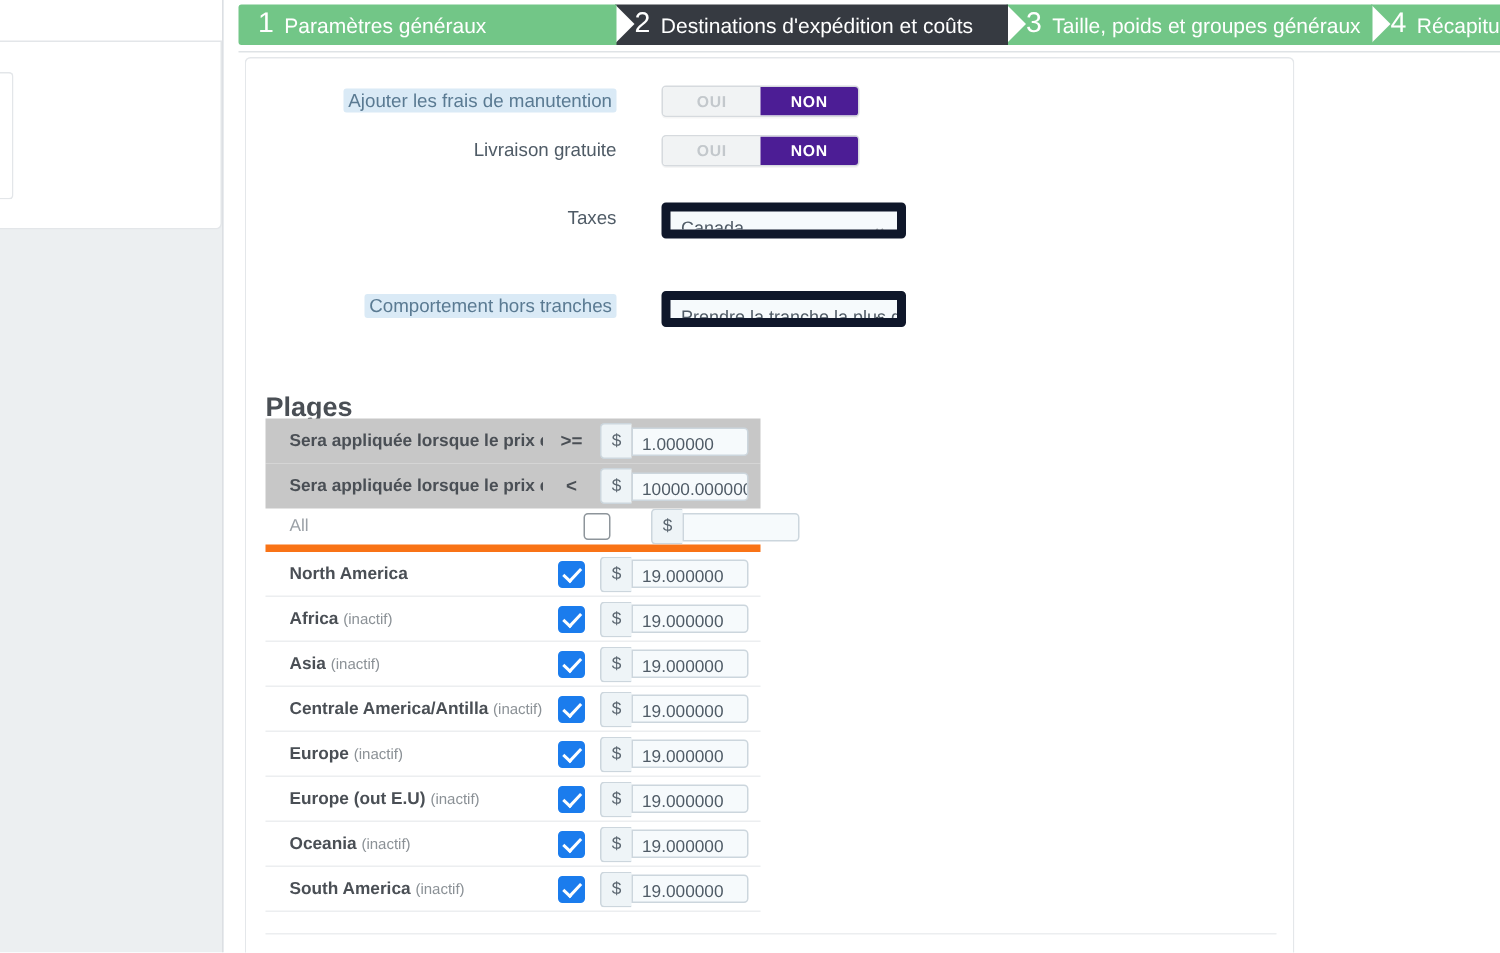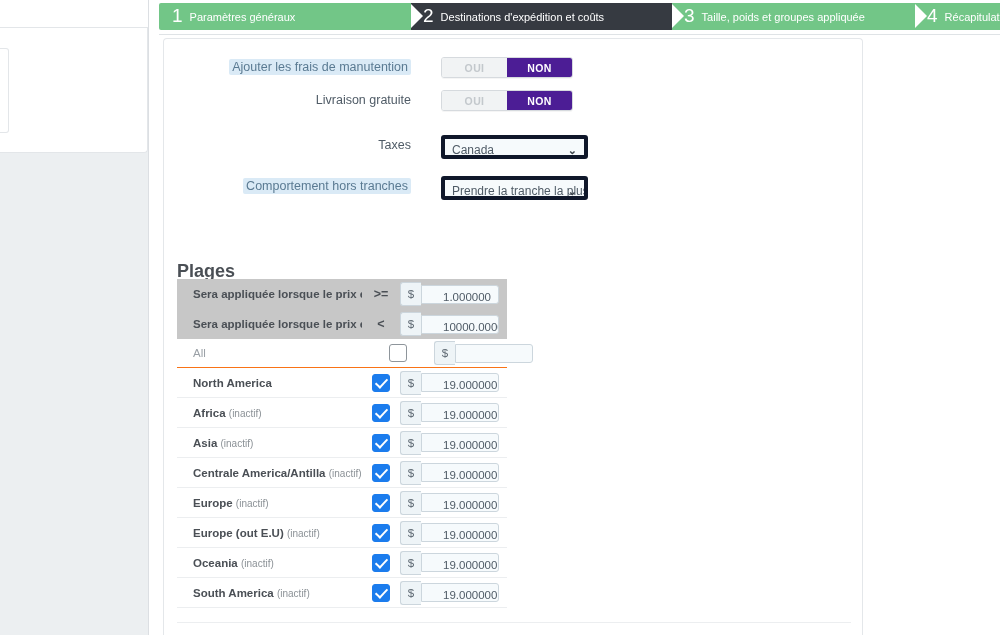--- a/index.html
+++ b/index.html
@@ -57,21 +57,21 @@
     background: #72c687;
     padding-left: 13px;
     white-space: nowrap;
     overflow: hidden;
   }
   .step.active { background: #363a41; }
   .step .num {
     font-size: 19px; font-weight: 400; line-height: 1;
     margin-right: 7px; position: relative; top: -1px;
   }
-  .step .lbl { font-size: 11px; }
+  .step .lbl { font-size: 14px; }
   .step .notch {
     position: absolute; left: 0; top: 0;
     width: 0; height: 0;
     border-top: 13.5px solid transparent;
     border-bottom: 13.5px solid transparent;
     border-left: 13px solid #ffffff;
     z-index: 2;
   }
   .step1 { left: 0; width: 252px; border-radius: 2px 0 0 2px; z-index: 9; }
   .step2 { left: 251px; width: 262px; z-index: 8; }
@@ -129,42 +129,42 @@
   .radio.checked { border-color: #2b7fd6; background: #2b7fd6; }
   .radio.checked::after {
     content: ""; position: absolute; left: 3px; top: 3px;
     width: 4px; height: 4px; border-radius: 50%; background: #fff;
   }
   .radio-line .txt { font-size: 12.5px; color: #4f5b66; }
 
   
   .sel {
     position: relative; display: inline-block;
-    width: 147px; height: 24px;
-    border: 4px solid #0f172a; border-radius: 3px;
+    width: 163px; height: 24px;
+    border: 6px solid #0f172a; border-radius: 3px;
     background: #f6fafc;
     font-size: 12px; color: #4f5b66;
     line-height: 22px; padding: 0 22px 0 7px;
     white-space: nowrap; overflow: hidden;
   }
   .sel .chev {
     position: absolute; right: 7px; top: 0; line-height: 22px;
     font-size: 11px; color: #3c444c; font-weight: bold;
   }
 
   
   .plages-title {
     position: absolute; left: 13px; top: 222px;
     font-size: 18px; font-weight: bold; color: #4a4f55;
   }
   .rtable { position: absolute; left: 13px; top: 240px; width: 330px; }
   .rrow { display: flex; align-items: center; height: 30px; }
   .rrow.hdr { background: #c7c7c7; height: 30px; }
   .rrow.zone { border-bottom: 1px solid #eceef0; }
-  .rrow.allrow { height: 29px; border-bottom: 1px solid #f97316; gap: 17px; }
+  .rrow.allrow { height: 29px; border-bottom: 5px solid #f97316; gap: 17px; }
 
   .rname {
     flex: 0 0 185px; padding-left: 16px;
     font-size: 11.5px; font-weight: bold; color: #4a4f55;
     white-space: nowrap; overflow: hidden;
   }
   .rname .inactif { font-weight: normal; font-size: 10px; color: #8b9196; margin-top: 40px; }
   .rname.plain { font-weight: normal; color: #9aa0a6; font-size: 11.5px; }
   .rop {
     flex: 0 0 38px; text-align: center;
@@ -190,21 +190,21 @@
     width: 21px; height: 24px;
     border: 1px solid #ccd6dd; border-right: none;
     border-radius: 3px 0 0 3px;
     background: #eef4f7; color: #5b6670;
     font-size: 11.5px; display: flex; align-items: center; justify-content: center;
   }
   .ig-input {
     width: 78px; height: 19px;
     border: 1px solid #ccd6dd; border-radius: 0 3px 3px 0;
     background: #f6fafc; color: #4f5b66;
-    font-size: 11.5px; line-height: 22px; padding-left: 21px;
+    font-size: 11.5px; line-height: 22px; padding-left: 6px;
     white-space: nowrap; overflow: hidden;
   }
 
   .bottom-rule {
     position: absolute; left: 13px; top: 583px;
     width: 674px; height: 1px; background: #eceef0;
   }
 </style>
 </head>
 <body>
@@ -237,21 +237,21 @@
     </div>
     <div class="step step2 active">
       <span class="notch"></span>
       <span class="num">2</span>
       <span class="lbl">Destinations d'expédition et coûts</span>
 
     </div>
     <div class="step step3">
       <span class="notch"></span>
       <span class="num">3</span>
-      <span class="lbl">Taille, poids et groupes appliquée</span>
+      <span class="lbl">Taille, poids et groupes généraux</span>
 
     </div>
     <div class="step step4">
       <span class="notch"></span>
       <span class="num">4</span>
       <span class="lbl">Récapitulatif</span>
     </div>
   </div>
   <div class="wizard-rule"></div>
 
@@ -287,21 +287,21 @@
       <div class="frow" style="margin-top:10px;">
         <div class="flabel">Taxes</div>
         <div class="fctl">
           <div class="sel">
             <span>Canada</span>
             <span class="chev">⌄</span>
           </div>
         </div>
       </div>
 
-      <div class="frow" style="margin-top:14px;">
+      <div class="frow" style="margin-top:32px;">
         <div class="flabel">
           <span class="hl">Comportement hors tranches</span>
         </div>
         <div class="fctl">
           <div class="sel">
             <span>Prendre la tranche la plus gra</span>
             <span class="chev">⌄</span>
           </div>
         </div>
       </div>

